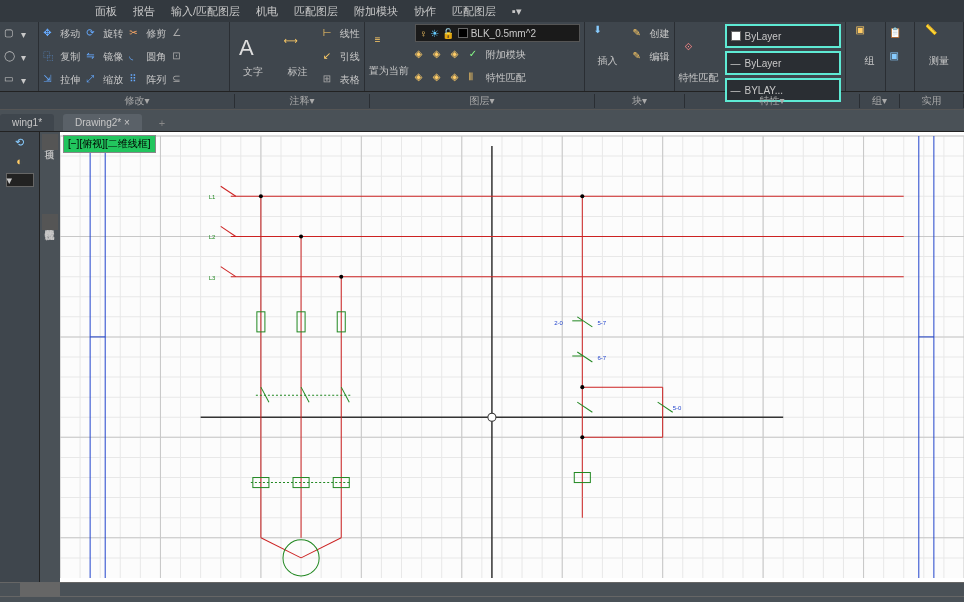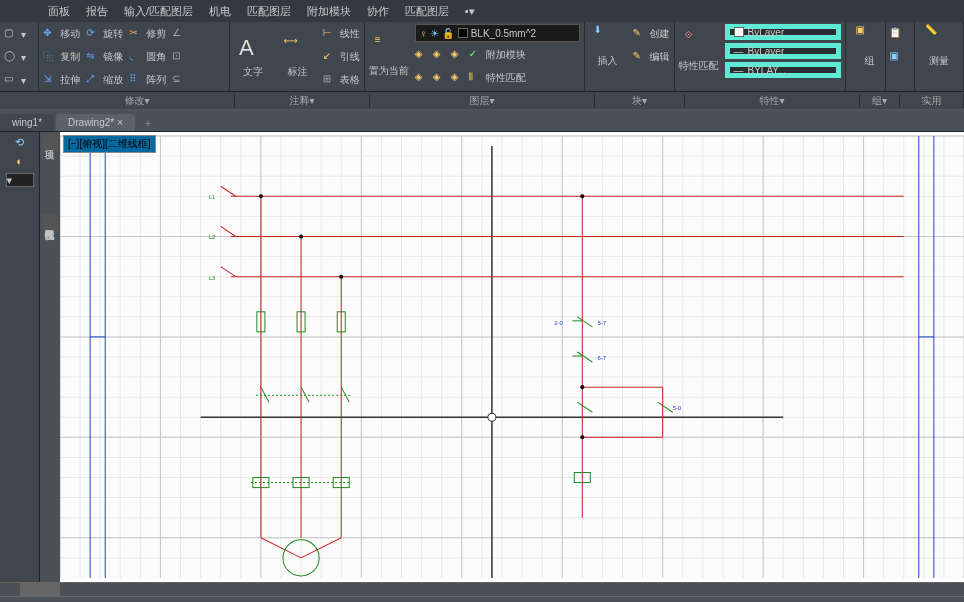--- a/index.html
+++ b/index.html
@@ -1,67 +1,67 @@
 <!DOCTYPE html>
 <html><head>
 <meta charset="utf-8">
 <style>
 * { margin: 0; padding: 0; box-sizing: border-box; font-family: "Microsoft YaHei", sans-serif; }
 body { background: #33393f; color: #c8c8c8; font-size: 11px; overflow: hidden; width: 964px; height: 602px; }
 
 
-.menubar { height: 22px; background: #33393f; display: flex; align-items: center; padding-left: 40px; }
+.menubar { height: 22px; background: #33393f; display: flex; align-items: center; padding-left: 40px; margin-left: 47px; }
 .menubar span { padding: 0 8px; cursor: pointer; }
 
 
 .ribbon { height: 70px; background: #3f464d; display: flex; border-bottom: 1px solid #222; }
 .ribbon-panel { border-right: 1px solid #2a2e33; padding: 2px 4px; display: flex; flex-direction: column; }
 .ribbon-grid { display: flex; gap: 6px; }
 .ribbon-col { display: flex; flex-direction: column; gap: 3px; }
 .ribbon-btn { display: flex; align-items: center; gap: 3px; font-size: 10px; white-space: nowrap; height: 20px; }
 .ribbon-big { display: flex; flex-direction: column; align-items: center; justify-content: center; width: 40px; font-size: 10px; }
 .ribbon-big .ico { width: 28px; height: 28px; margin-bottom: 2px; }
 .ico { width: 14px; height: 14px; display: inline-block; }
 
 
 .panel-labels { height: 18px; background: #3f464d; display: flex; border-bottom: 1px solid #555; font-size: 10px; color: #aaa; align-items: center; }
 .panel-label { text-align: center; border-right: 1px solid #2a2e33; display: flex; align-items: center; justify-content: center; }
 
 
-.doctabs { height: 22px; background: #4a5157; display: flex; align-items: flex-end; border-bottom: 1px solid #222; }
+.doctabs { height: 22px; background: #4a5157; display: flex; align-items: flex-end; border-bottom: 1px solid #222; gap: 7px; }
 .doctab { padding: 3px 12px; background: #3f464d; margin-right: 2px; border-top-left-radius: 3px; border-top-right-radius: 3px; font-size: 10px; }
 .doctab.active { background: #5a6168; }
 .addtab { padding: 2px 8px; color: #888; }
 
 
 .main { display: flex; height: 450px; background: #33393f; }
 .sidebar-left { width: 40px; background: #3f464d; border-right: 1px solid #222; display: flex; flex-direction: column; align-items: center; padding-top: 4px; gap: 6px; }
 .vtab { writing-mode: vertical-rl; font-size: 10px; padding: 8px 2px; background: #555; margin: 2px; }
 
 .canvas-wrap { flex: 1; position: relative; background: #fff; overflow: hidden; }
-.viewlabel { position: absolute; top: 3px; left: 3px; font-size: 10px; color: #000; background: #0369a1; border: 1px solid #888; padding: 1px 4px; z-index: 10; }
+.viewlabel { position: absolute; top: 3px; left: 3px; font-size: 10px; color: #000; background: #22c55e; border: 1px solid #888; padding: 1px 4px; z-index: 10; }
 
 svg.canvas { width: 100%; height: 100%; }
 .grid-minor { stroke: #e8e8e8; stroke-width: 1; }
 .grid-major { stroke: #c8c8c8; stroke-width: 1; }
 .frame-blue { stroke: #2244cc; stroke-width: 1; fill: none; }
 .wire-red { stroke: #cc2222; stroke-width: 1; fill: none; }
 .comp-green { stroke: #228822; stroke-width: 1; fill: none; }
 .axis-black { stroke: #333; stroke-width: 1.5; }
 .txt-green { fill: #228822; font-size: 6px; }
 .txt-blue { fill: #2244cc; font-size: 6px; }
 
 
 .hscroll { height: 14px; background: #4a5157; border-top: 1px solid #666; }
 
 
 .cmdline { height: 24px; background: #4a5157; display: flex; align-items: center; padding: 0 6px; gap: 6px; border-top: 1px solid #666; }
 .cmdlabel { color: #c8c8c8; font-size: 11px; }
 
-.dropdown { background: #2a2e33; border: 5px solid #5eead4; padding: 1px 4px; font-size: 10px; height: 16px; display: flex; align-items: center; min-width: 80px; }
+.dropdown { background: #2a2e33; border: 2px solid #5eead4; padding: 1px 4px; font-size: 10px; height: 24px; display: flex; align-items: center; min-width: 80px; }
 .layersel { background: #1a1a1a; border: 1px solid #555; padding: 1px 4px; font-size: 10px; height: 18px; display: flex; align-items: center; min-width: 120px; gap: 3px;}
 .sq { width: 10px; height: 10px; display: inline-block; }
 </style>
 </head>
 <body>
 
 <div class="menubar">
   <span>面板</span>
   <span>报告</span>
   <span>输入/匹配图层</span>

